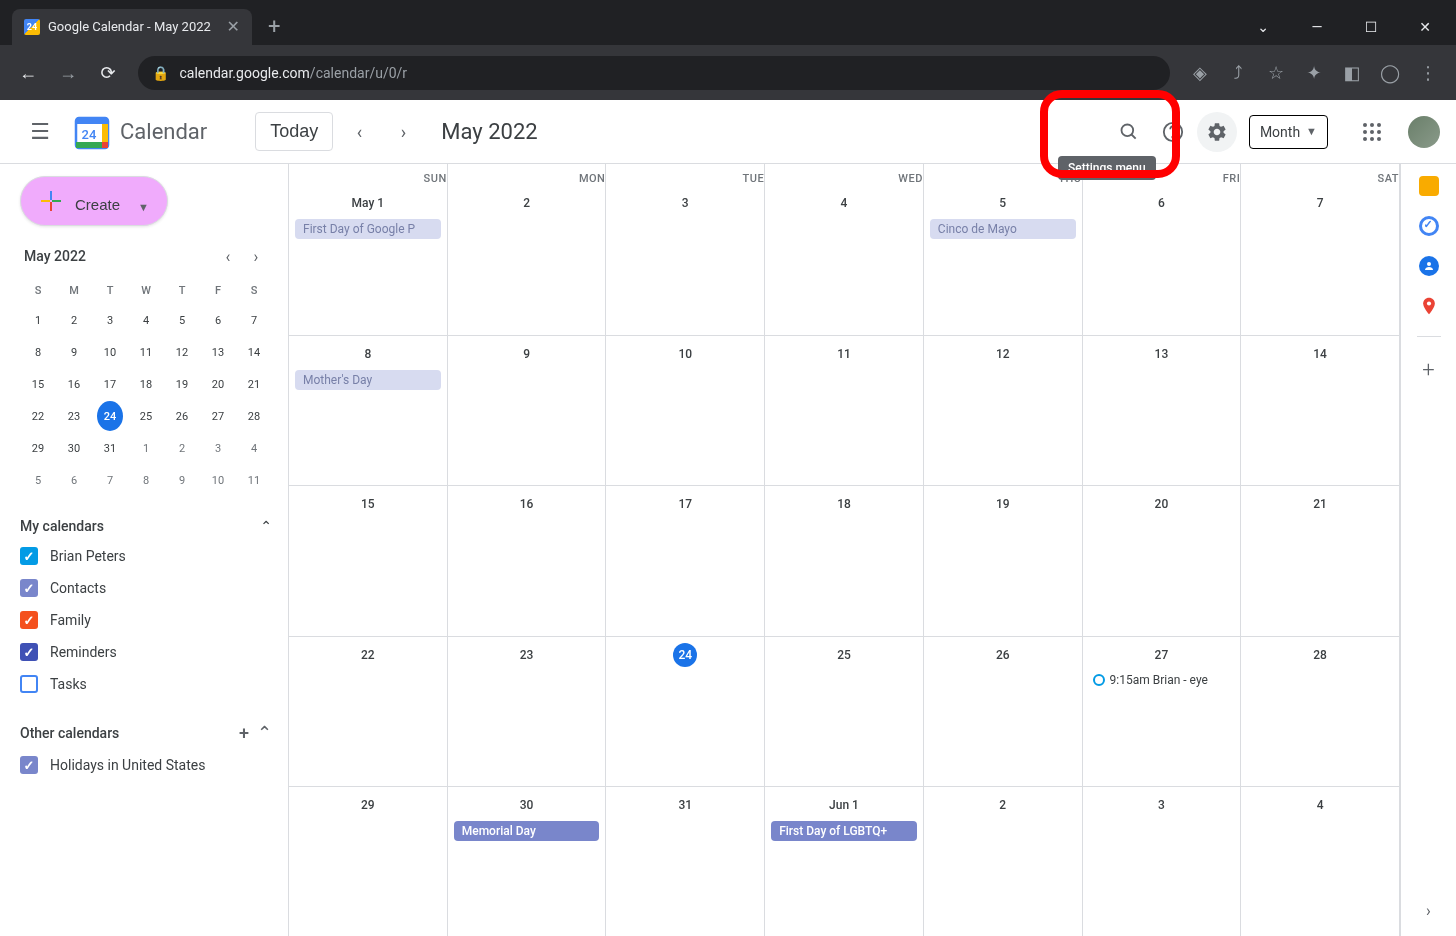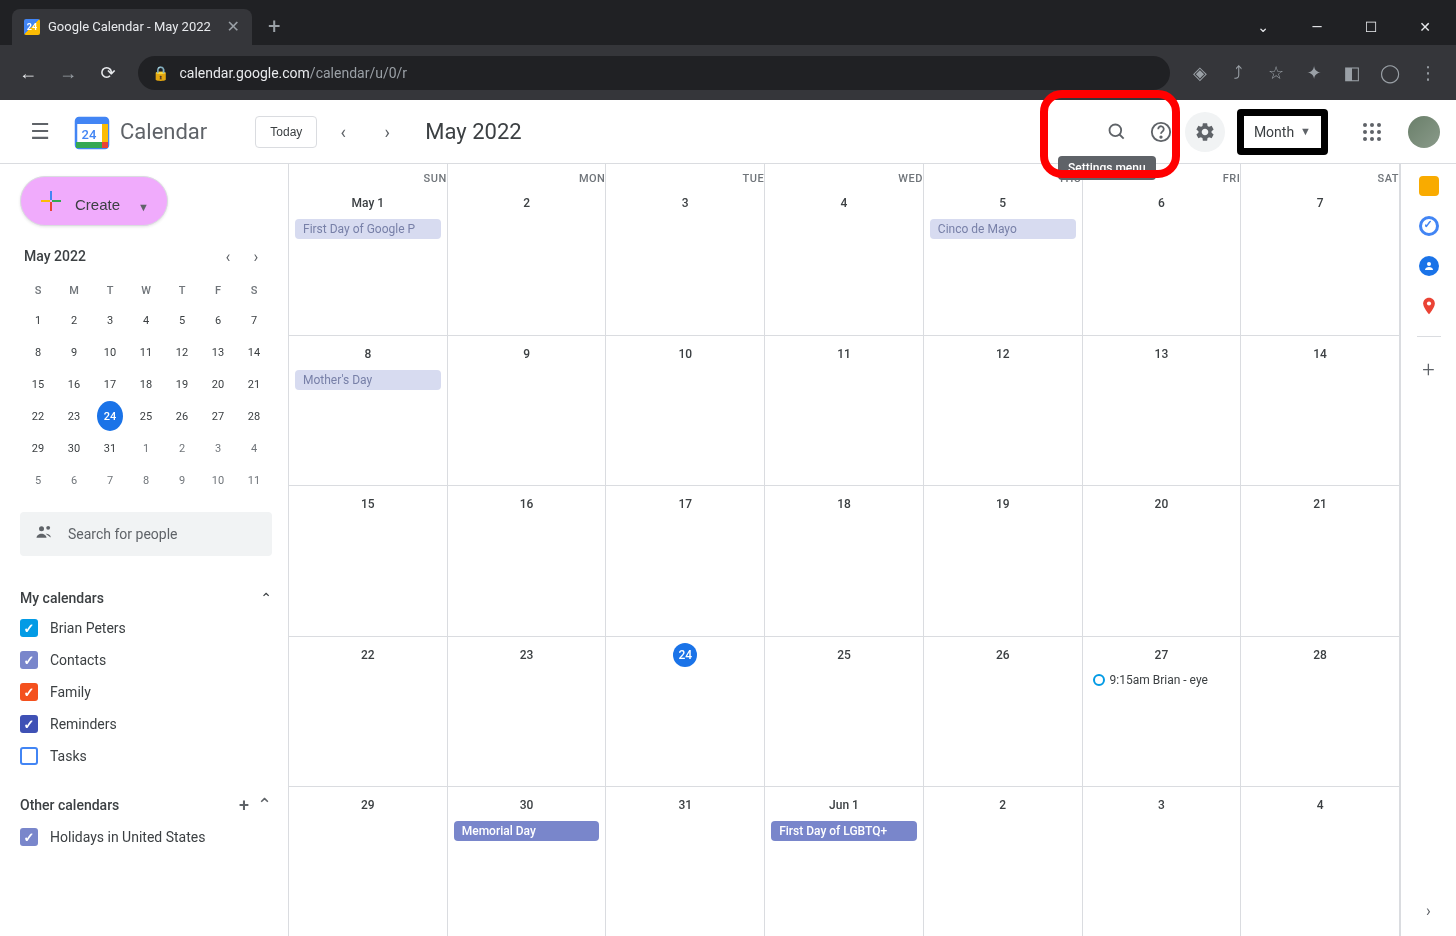--- a/index.html
+++ b/index.html
@@ -23,27 +23,27 @@
 .addr-icons { display: flex; gap: 6px; align-items: center; }
 .addr-icon { width: 32px; height: 32px; display:flex; align-items:center; justify-content:center; color:#9aa0a6; font-size:18px; }
 
 
 .app-header { height: 64px; border-bottom: 1px solid #dadce0; display: flex; align-items: center; padding: 0 16px; gap: 8px; background:#fff; position:relative;}
 .menu-btn { width: 48px; height: 48px; display:flex; align-items:center; justify-content:center; font-size:22px; color:#5f6368; border-radius:50%;}
 .logo-box { display: flex; align-items: center; gap: 8px; margin-right: 40px; }
 .logo-img { width: 40px; height: 40px; position:relative; }
 .logo-img svg { width:40px; height:40px; }
 .logo-text { font-size: 22px; color: #5f6368; font-weight: 400; }
-.today-btn { border: 1px solid #dadce0; background: #fff; padding: 8px 14px; border-radius: 4px; font-size: 12px; font-weight: 500; color:#3c4043;}
+.today-btn { border: 1px solid #dadce0; background: #fff; padding: 8px 14px; border-radius: 4px; font-size: 18px; font-weight: 500; color:#3c4043;}
 .nav-arrow { width: 36px; height: 36px; display:flex; align-items:center; justify-content:center; color:#5f6368; font-size:18px; border-radius:50%;}
 .month-title { font-size: 22px; color: #3c4043; margin-left: 12px; font-weight:400;}
 .header-right { margin-left: auto; display: flex; align-items:center; gap:4px; }
 .hdr-icon { width: 40px; height: 40px; display:flex; align-items:center; justify-content:center; color:#5f6368; font-size:20px; border-radius:50%; }
 .hdr-icon.bg { background:#f1f3f4; }
-.view-select { border:7px solid #000000; padding: 8px 10px; border-radius:4px; display:flex; align-items:center; gap:6px; color:#3c4043; font-size:14px; margin-left:8px;}
+.view-select { border:1px solid #000000; padding: 8px 10px; border-radius:4px; display:flex; align-items:center; gap:6px; color:#3c4043; font-size:14px; margin-left:8px;}
 .apps-grid { width:40px; height:40px; display:flex; align-items:center; justify-content:center; margin-left:20px;}
 .apps-grid-inner { width:18px; height:18px; display:grid; grid-template-columns:repeat(3,4px); grid-template-rows:repeat(3,4px); gap:3px;}
 .apps-grid-inner span { background:#5f6368; border-radius:50%; }
 .avatar { width:32px; height:32px; border-radius:50%; background: linear-gradient(135deg, #6a7f6a, #8a9a8a); margin-left:12px; }
 
 .highlight-ring { position:absolute; border:8px solid #f00; border-radius:22px; width:140px; height:88px; top:-10px; left:1040px; z-index:10; pointer-events:none;}
 .tooltip { position:absolute; background:#5f6368; color:#fff; font-size:12px; padding:5px 10px; border-radius:4px; top:56px; left:1058px; z-index:9; font-weight:500;}
 
 
 .main { display:flex; height: 772px; }
@@ -264,29 +264,20 @@
         <div class="mini-day other">4</div>
         <div class="mini-day other">5</div>
         <div class="mini-day other">6</div>
         <div class="mini-day other">7</div>
         <div class="mini-day other">8</div>
         <div class="mini-day other">9</div>
         <div class="mini-day other">10</div>
         <div class="mini-day other">11</div>
       </div>
 
-    <div class="search-people">
-      <span class="sp-icon"><svg width="20" height="20" viewBox="0 0 24 24" fill="#5f6368">
-            <circle cx="9" cy="8" r="3"></circle>
-            <path d="M3 19c0-3 3-5 6-5s6 2 6 5"></path>
-            <circle cx="17" cy="7" r="2.3"></circle>
-            <path d="M14 14c3 0 6 1.5 6 4.5"></path>
-          </svg></span>
-      <span>Search for people</span>
-    </div>
 
     <div class="cal-section-hdr">
       <span>My calendars</span>
       <span>⌃</span>
     </div>
     <div id="my-cals">
         <div class="cal-item">
           <span class="checkbox" style="background: rgb(3, 155, 229); border-color: rgb(3, 155, 229);">✓</span>
           <span>Brian Peters</span>
         </div>

